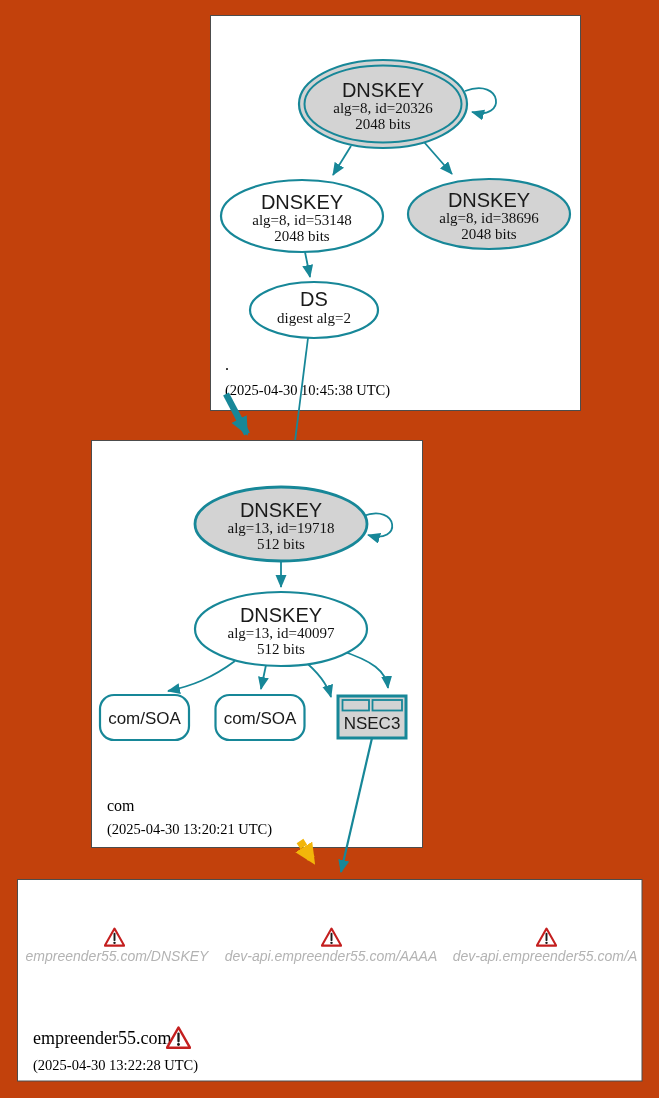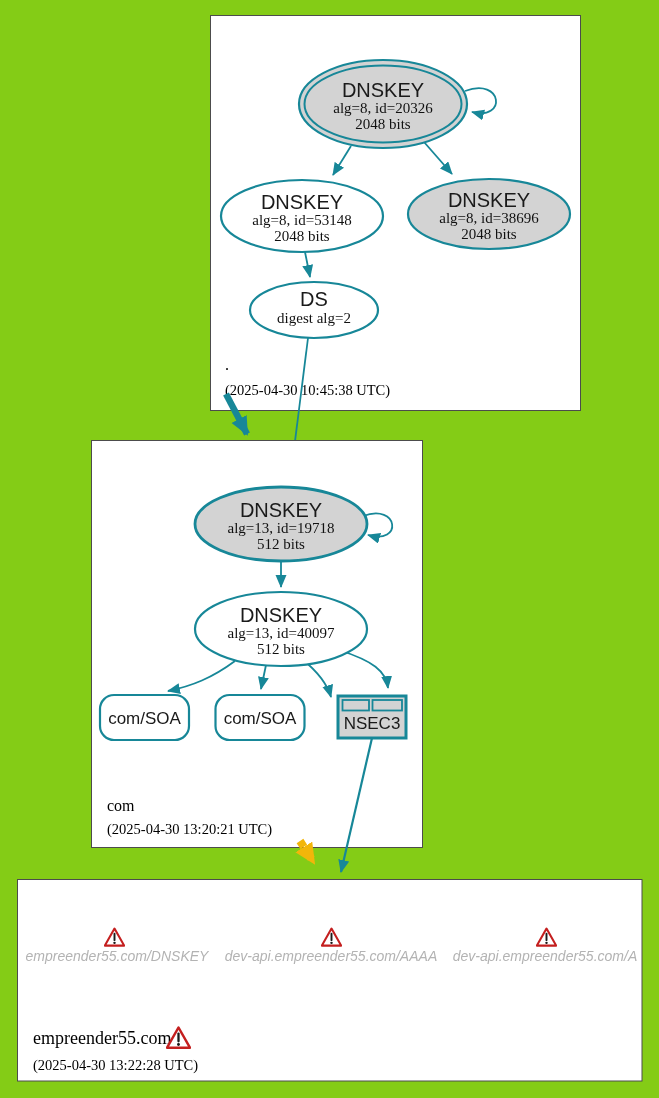--- a/index.html
+++ b/index.html
@@ -1,16 +1,16 @@
 <!DOCTYPE html>
 <html><head>
 <meta charset="utf-8">
 <style>
   html,body{margin:0;padding:0;background:#ffffff;}
-  .page{position:relative;width:659px;height:1098px;background:#84cc16;overflow:hidden;}
+  .page{position:relative;width:659px;height:1098px;background:#c2410c;overflow:hidden;}
   svg{display:block;}
   .box{fill:#ffffff;stroke:#4c4c4c;stroke-width:1;}
   .node-gray{fill:#d3d3d3;stroke:#178798;stroke-width:2.2;}
   .node-white{fill:#ffffff;stroke:#178798;stroke-width:2.2;}
   .ring{fill:none;stroke:#178798;stroke-width:2;}
   .edge{fill:none;stroke:#178798;stroke-width:1.8;}
   .edge-thick{fill:none;stroke:#178798;stroke-width:6.5;}
   .edge-yellow{fill:none;stroke:#f2b60a;stroke-width:8;stroke-dasharray:7 7;}
   .title{font:20px "Liberation Sans", sans-serif;text-anchor:middle;fill:#1a1a1a;}
   .detail{font:15px "Liberation Serif", serif;text-anchor:middle;fill:#111111;}

